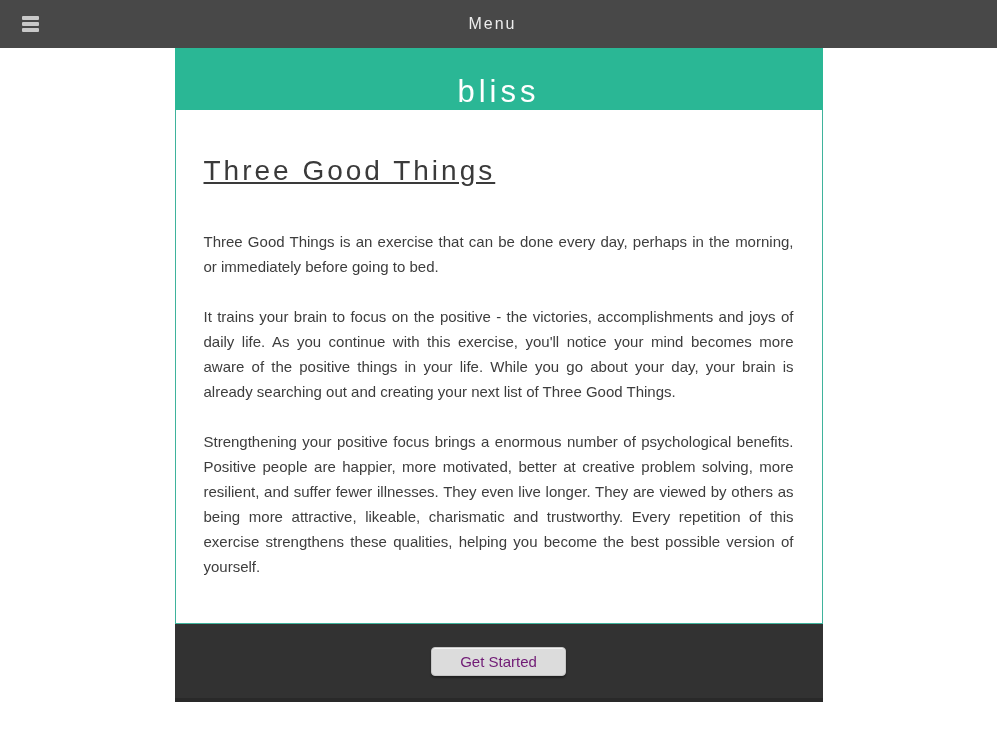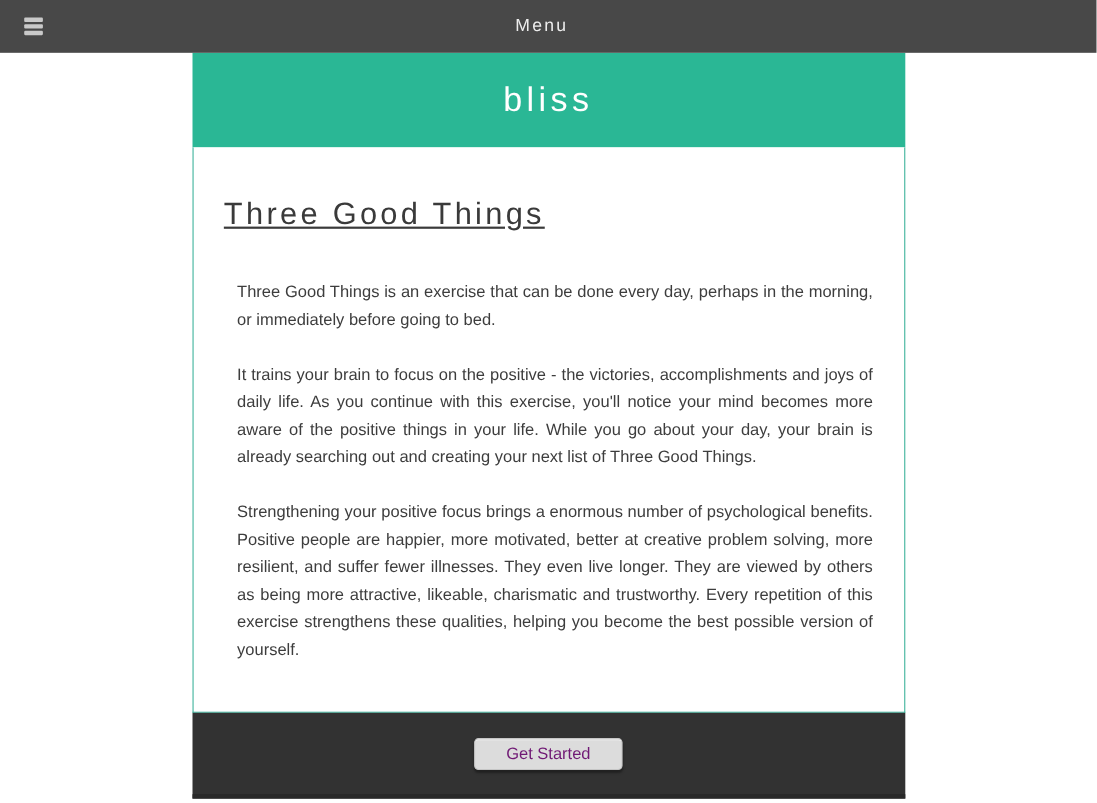--- a/index.html
+++ b/index.html
@@ -47,24 +47,24 @@
   }
 
   
   .column {
     width: 648px;
     margin: 0 auto;
   }
 
   
   .app-header {
-    height: 86px;
+    height: 62px;
     background: var(--accent, #2ab795);
     display: flex;
-    align-items: center;
+    align-items: flex-end;
     justify-content: center;
   }
   .app-header h1 {
     color: #ffffff;
     font-size: 31px;
     font-weight: normal;
     letter-spacing: 4px;
   }
 
   
@@ -81,21 +81,21 @@
     font-weight: 500;
     letter-spacing: 3px;
     margin: 0 0 42px 0;
     text-decoration: underline;
   }
   .card p {
     color: #3d3d3d;
     font-size: 15px;
     line-height: 25px;
     text-align: justify;
-    margin: 0 0 25px 12px;
+    margin: 0 0 25px 0;
   }
   .card p:last-child { margin-bottom: 0; }
 
   
   .action-bar {
     height: 78px;
     background: var(--footer-bg, #323232);
     border-bottom: 4px solid #292929;
     display: flex;
     align-items: center;

